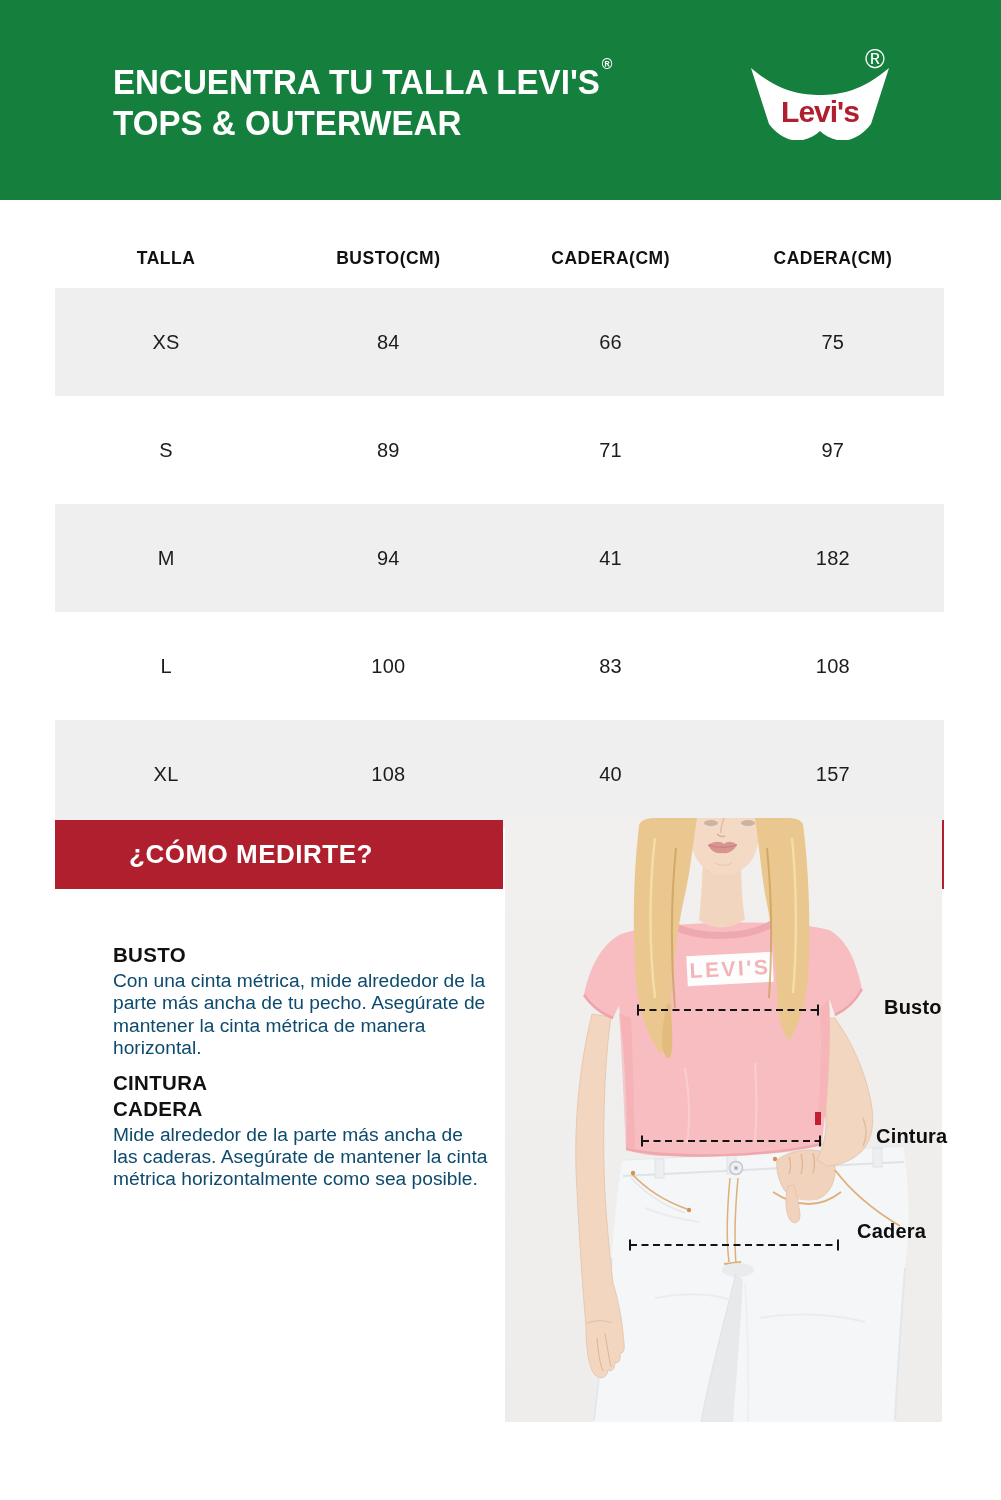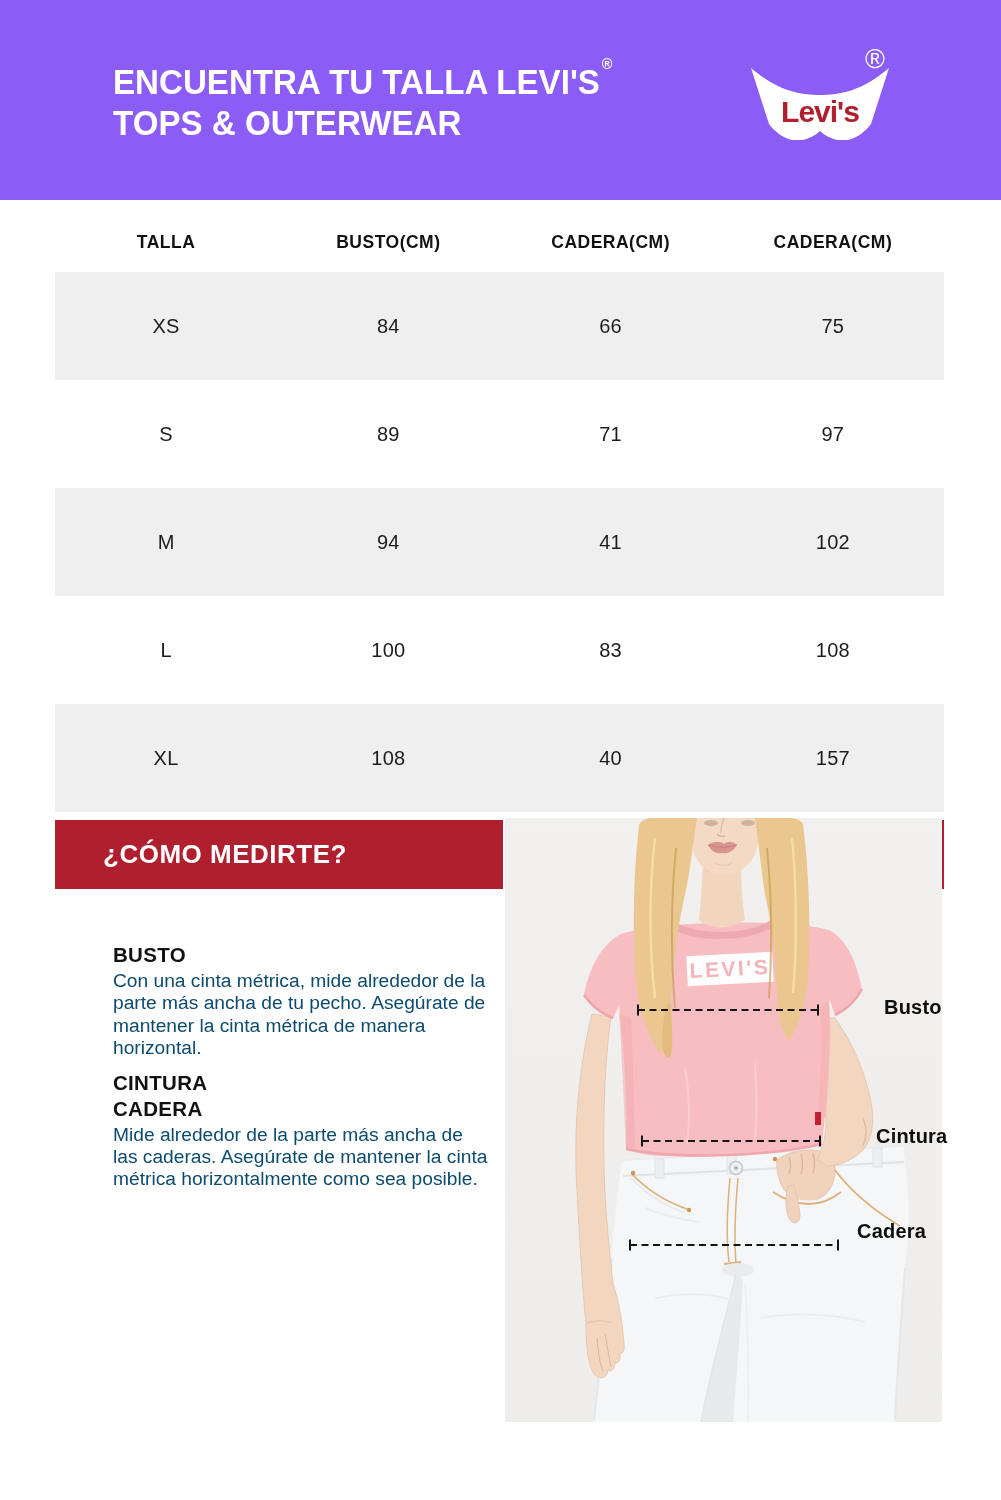--- a/index.html
+++ b/index.html
@@ -1,38 +1,38 @@
 <!DOCTYPE html>
 <html><head>
 <meta charset="utf-8">
 <style>
   html,body{margin:0;padding:0;background:#ffffff;}
   .page{position:relative;width:1001px;height:1500px;background:#ffffff;overflow:hidden;
         font-family:"Liberation Sans",sans-serif;color:#161616;}
 
   
-  .hero{position:absolute;left:0;top:0;width:1001px;height:200px;background:#8b5cf6;}
+  .hero{position:absolute;left:0;top:0;width:1001px;height:200px;background:#15803d;}
   .hero-title{position:absolute;left:113px;top:55px;color:#fff;font-weight:700;
               font-size:34.5px;line-height:41px;letter-spacing:0;transform:scaleX(.96);
               transform-origin:left top;white-space:nowrap;}
   .hero-title sup{font-size:15px;position:relative;top:-12px;margin-left:2px;font-weight:700;}
   .logo-wrap{position:absolute;left:748px;top:40px;width:150px;height:100px;}
 
   
-  .size-table{position:absolute;left:55px;top:212px;width:889px;}
+  .size-table{position:absolute;left:55px;top:228px;width:889px;}
   .t-head{display:flex;height:60px;align-items:center;}
   .t-head .cell{font-weight:700;font-size:17.5px;letter-spacing:.5px;color:#111;}
   .t-row{display:flex;height:108px;align-items:center;}
   .t-row.alt{background:#efefef;}
   .cell{flex:1;text-align:center;}
   .t-row .cell{font-size:20px;color:#1c1c1c;letter-spacing:.3px;}
 
   
   .howto-banner{position:absolute;left:55px;top:820px;width:448px;height:69px;background:#b01f2e;}
-  .howto-banner span{display:block;padding-left:48px;line-height:69px;color:#fff;
+  .howto-banner span{display:block;padding-left:74px;line-height:69px;color:#fff;
                      font-weight:700;font-size:26px;letter-spacing:.5px;}
   .red-accent{position:absolute;left:941px;top:820px;width:3px;height:69px;background:#b01f2e;}
 
   .howto-text{position:absolute;left:113px;top:944px;width:400px;}
   .howto-text h3{margin:0 0 5px 0;font-size:20.5px;line-height:21px;font-weight:700;letter-spacing:.3px;color:#111;}
   .howto-text p{margin:0 0 12px 0;font-size:19.2px;line-height:22.4px;white-space:pre-line;color:#0c4a6e;}
 
   .photo{position:absolute;left:505px;top:818px;width:437px;height:604px;}
   .measure-label{position:absolute;font-size:20px;font-weight:700;color:#0e0e0e;letter-spacing:.2px;}
   .label-busto{left:884px;top:996px;}
@@ -74,21 +74,21 @@
     <div class="t-row">
       <div class="cell">S</div>
       <div class="cell">89</div>
       <div class="cell">71</div>
       <div class="cell">97</div>
     </div>
     <div class="t-row alt">
       <div class="cell">M</div>
       <div class="cell">94</div>
       <div class="cell">41</div>
-      <div class="cell">102</div>
+      <div class="cell">182</div>
     </div>
     <div class="t-row">
       <div class="cell">L</div>
       <div class="cell">100</div>
       <div class="cell">83</div>
       <div class="cell">108</div>
     </div>
     <div class="t-row alt">
       <div class="cell">XL</div>
       <div class="cell">108</div>

